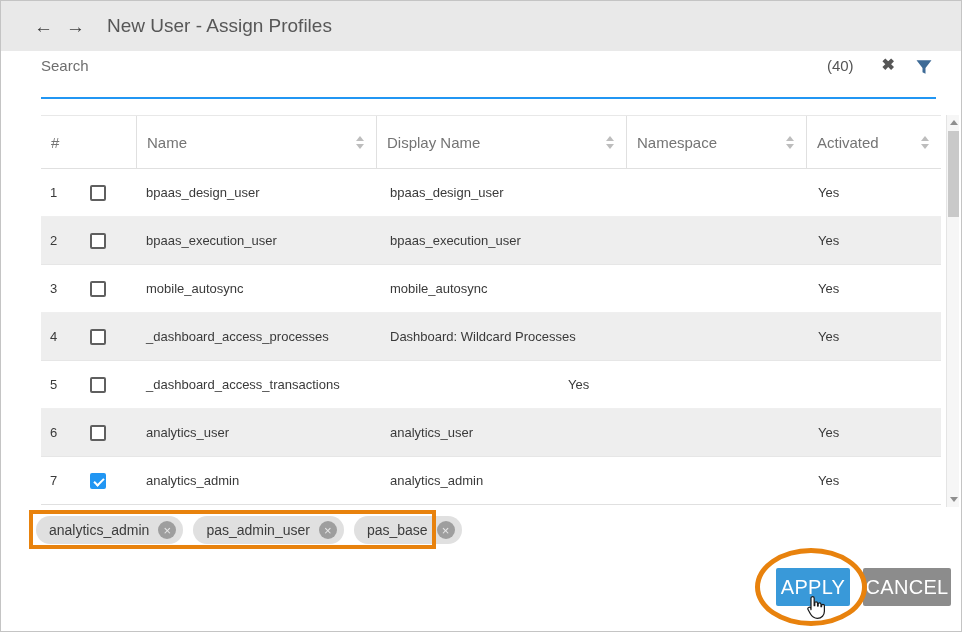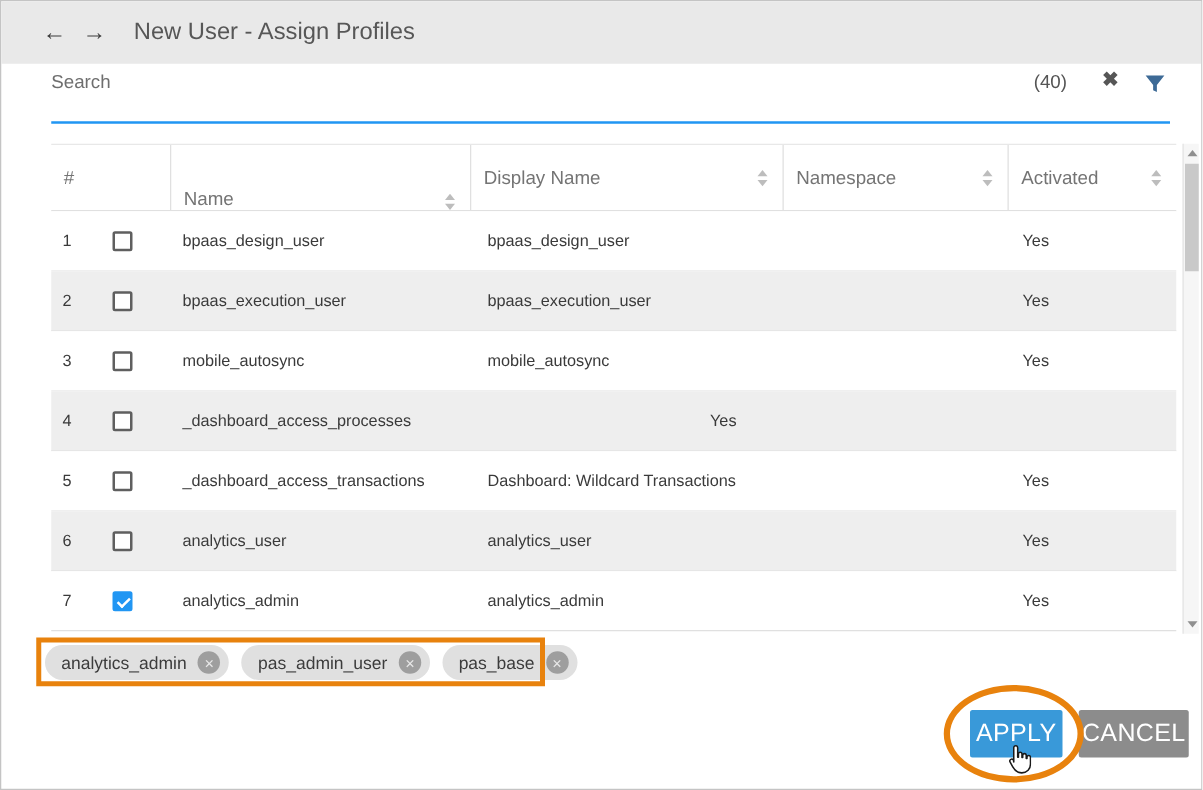--- a/index.html
+++ b/index.html
@@ -53,21 +53,21 @@
     color: #747474; font-size: 15px;
     background: #fff;
   }
   .th {
     display: flex; align-items: center;
     padding-left: 10px; padding-right: 12px;
     border-left: 1px solid #e0e0e0;
   }
   .th:first-child { border-left: none; }
   .th-num { width: 95px; }
-  .th-name { width: 240px; align-items: flex-end; }
+  .th-name { width: 240px; }
   .th-display { width: 250px; }
   .th-ns { width: 180px; }
   .th-act { width: 135px; }
   .sort { display: flex; flex-direction: column; gap: 3px; margin-left: auto; cursor: pointer; }
   .tri-up { width: 0; height: 0; border-left: 4px solid transparent; border-right: 4px solid transparent; border-bottom: 5px solid #bdbdbd; }
   .tri-down { width: 0; height: 0; border-left: 4px solid transparent; border-right: 4px solid transparent; border-top: 5px solid #bdbdbd; }
 
   .tbody { position: absolute; left: 40px; top: 168px; width: 900px; }
   .t-row {
     display: flex; align-items: center; height: 48px;
@@ -233,31 +233,31 @@
       <div class="td-ns"></div>
       <div class="td-act">Yes</div>
     </div>
 
     <div class="t-row">
       <div class="td-num">
         <span class="row-number">4</span>
         <span class="checkbox"></span>
       </div>
       <div class="td-name">_dashboard_access_processes</div>
+      <div class="td-display">Dashboard: Wildcard Processes</div>
       <div class="td-ns"></div>
       <div class="td-act">Yes</div>
     </div>
 
     <div class="t-row">
       <div class="td-num">
         <span class="row-number">5</span>
         <span class="checkbox"></span>
       </div>
       <div class="td-name">_dashboard_access_transactions</div>
-      <div class="td-display">Dashboard: Wildcard Transactions</div>
       <div class="td-ns"></div>
       <div class="td-act">Yes</div>
     </div>
 
     <div class="t-row">
       <div class="td-num">
         <span class="row-number">6</span>
         <span class="checkbox"></span>
       </div>
       <div class="td-name">analytics_user</div>

